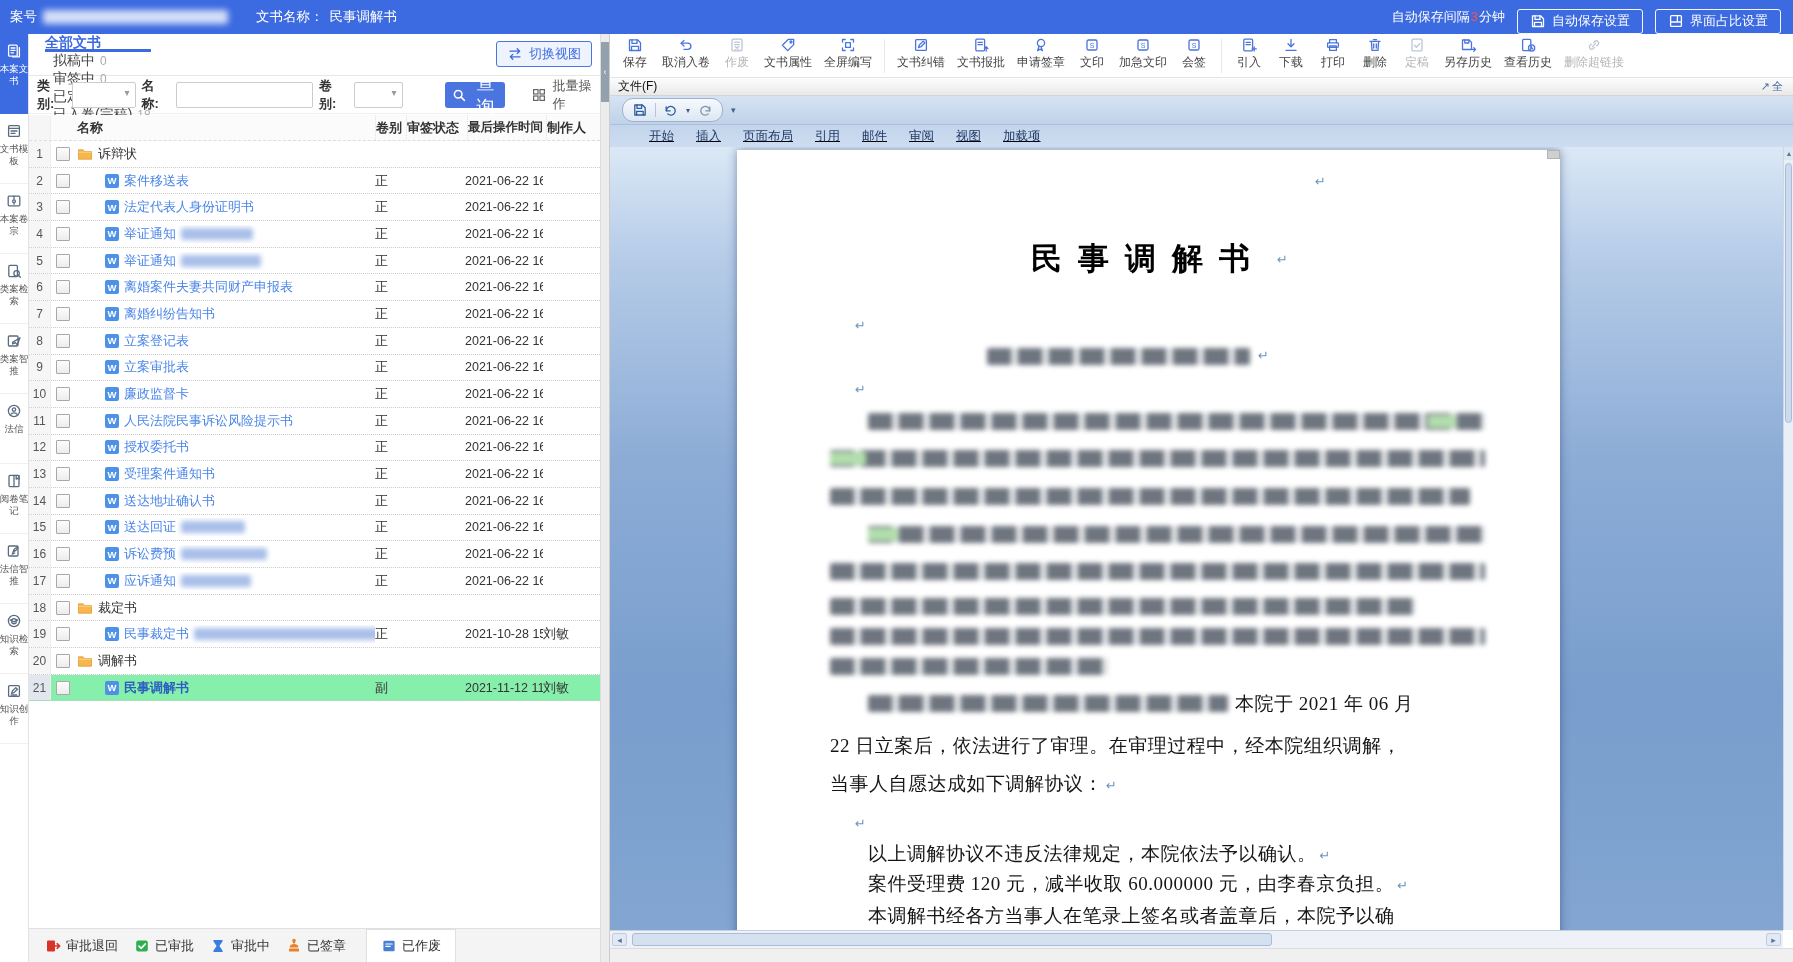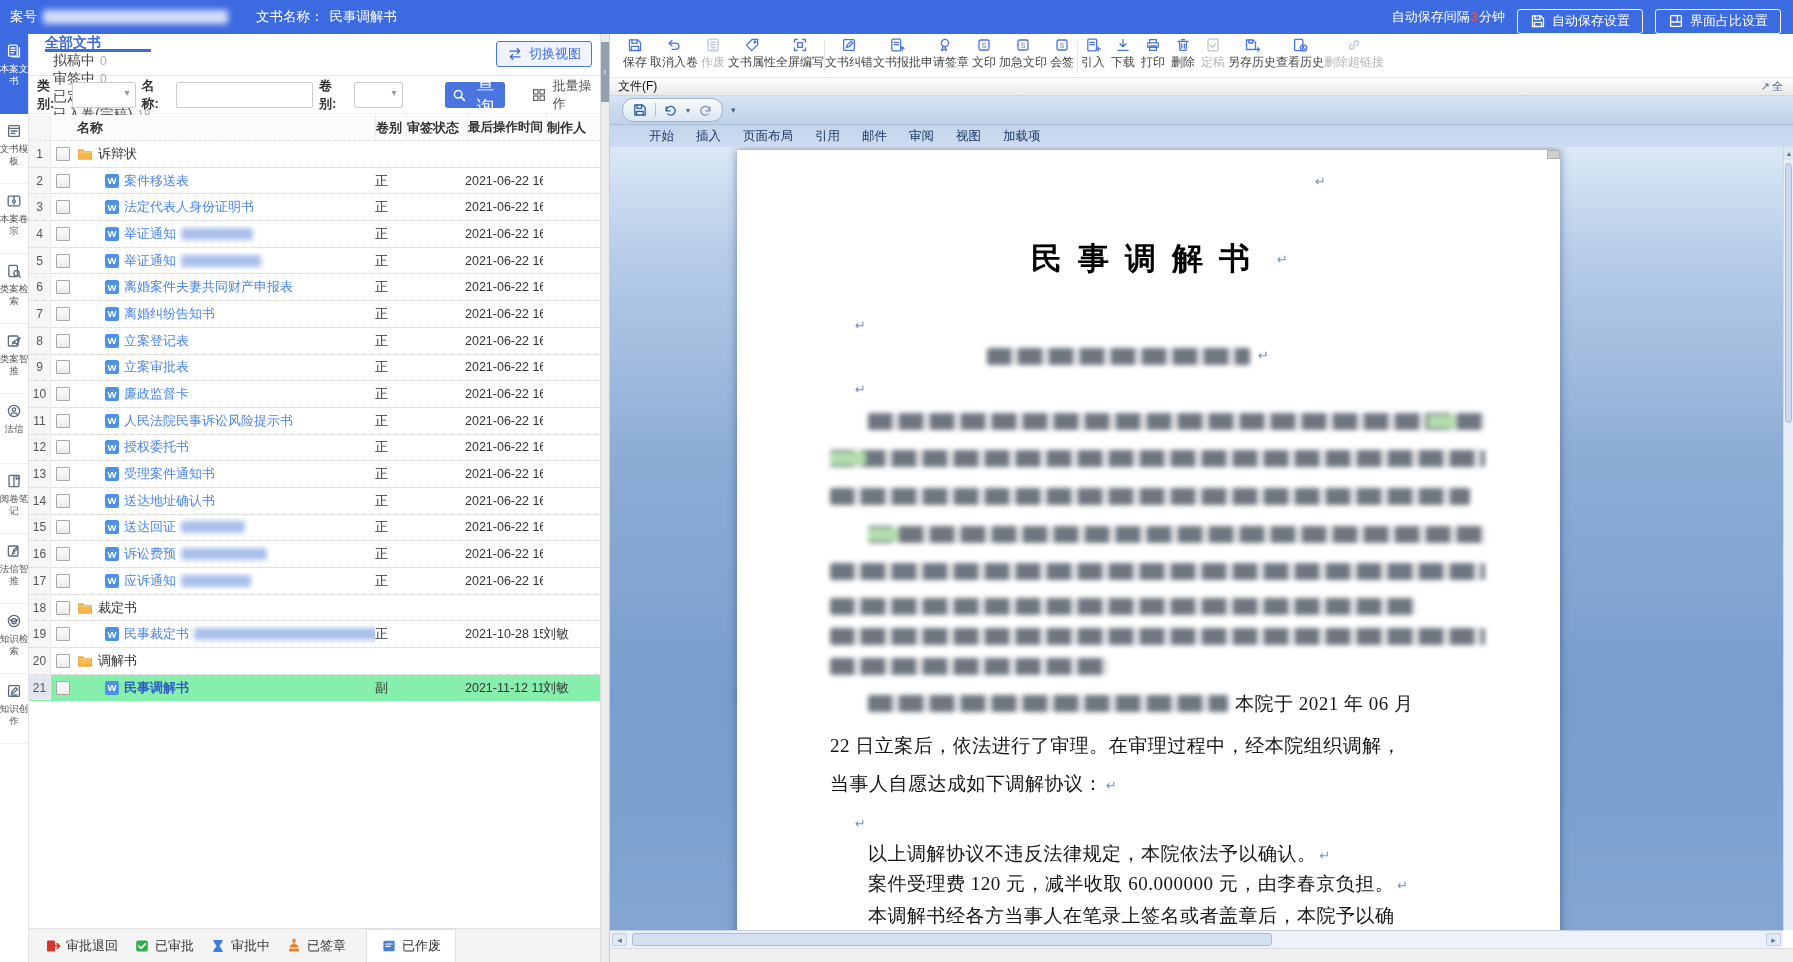--- a/index.html
+++ b/index.html
@@ -93,37 +93,37 @@
 
   
   .divider{position:absolute;left:600px;top:34px;width:10px;height:928px;background:#ececec;
     border-left:1px solid #ddd;border-right:1px solid #ccc;box-sizing:border-box;}
   .divider .handle{margin-top:8px;width:8px;height:60px;background:#93a0ad;color:#fff;display:flex;
     align-items:center;justify-content:center;font-size:9px;cursor:pointer;}
 
   
   .right-panel{position:absolute;left:610px;top:34px;width:1183px;height:928px;background:#fff;}
   .toolbar{height:44px;background:#fff;border-bottom:1px solid #e4e4e4;display:flex;
-    align-items:flex-start;padding:3px 0 0 10px;box-sizing:border-box;}
+    align-items:flex-start;padding:3px 0 0 10px;box-sizing:border-box;gap:12px;}
   .tb-btn{display:flex;flex-direction:column;align-items:center;gap:1px;font-size:12px;color:#444;
     cursor:pointer;min-width:30px;white-space:nowrap;}
   .tb-btn.disabled{color:#b5b5b5;cursor:default;}
   .tb-sep{width:1px;height:34px;background:#e6e6e6;margin-top:2px;flex:none;}
   .file-bar{height:18px;background:linear-gradient(#fdfdfd,#e9e9e9);border-bottom:1px solid #d4d4d4;
     font-size:12px;color:#111;display:flex;align-items:center;padding-left:8px;position:relative;box-sizing:border-box;}
   .corner-ctl{position:absolute;right:10px;color:#4a6a9a;font-size:11px;display:flex;gap:2px;align-items:center;cursor:pointer;}
   .qat-row{height:29px;background:linear-gradient(#d6e3f3,#bfd2e9);border-bottom:1px solid #aebfd8;
     display:flex;align-items:center;padding-left:12px;box-sizing:border-box;}
   .qat-pill{height:22px;background:linear-gradient(#f7fafd,#dce7f3);border:1px solid #9fb2cc;
     border-radius:11px;display:flex;align-items:center;padding:0 9px;gap:7px;}
   .qat-sep{width:1px;height:14px;background:#b5c4d8;}
   .qat-dd{color:#44608a;font-size:8px;}
   .qat-more{color:#44608a;font-size:9px;margin-left:8px;cursor:pointer;}
   .ribbon-tabs{height:22px;background:linear-gradient(#c3d5ec,#cddcf0);display:flex;
-    align-items:center;padding-left:28px;box-sizing:border-box;}
+    align-items:center;padding-left:28px;box-sizing:border-box;text-decoration:underline;}
   .rtab{font-size:12.5px;color:#1f3864;padding:2px 11px;cursor:pointer;white-space:nowrap;}
 
   .canvas{position:absolute;top:113px;left:0;width:1173px;height:783px;overflow:hidden;
     background:linear-gradient(180deg,#dbe8f6 0%,#b6cce8 14%,#8cacd6 40%,#799ecd 70%,#82a5d1 100%);}
   .page{position:absolute;left:127px;top:3px;width:823px;height:810px;background:#fff;
     box-shadow:0 0 9px rgba(20,40,90,.45);}
   .page-corner{position:absolute;left:937px;top:3px;width:13px;height:9px;background:#cfcfcf;border:1px solid #b3b3b3;box-sizing:border-box;}
   .court{position:absolute;top:16px;left:0;width:100%;text-align:center;
     font-family:"Liberation Serif","DejaVu Serif",serif;font-size:23px;letter-spacing:9px;color:#000;}
   .dtitle{position:absolute;top:88px;left:0;width:100%;text-align:center;font-weight:bold;

